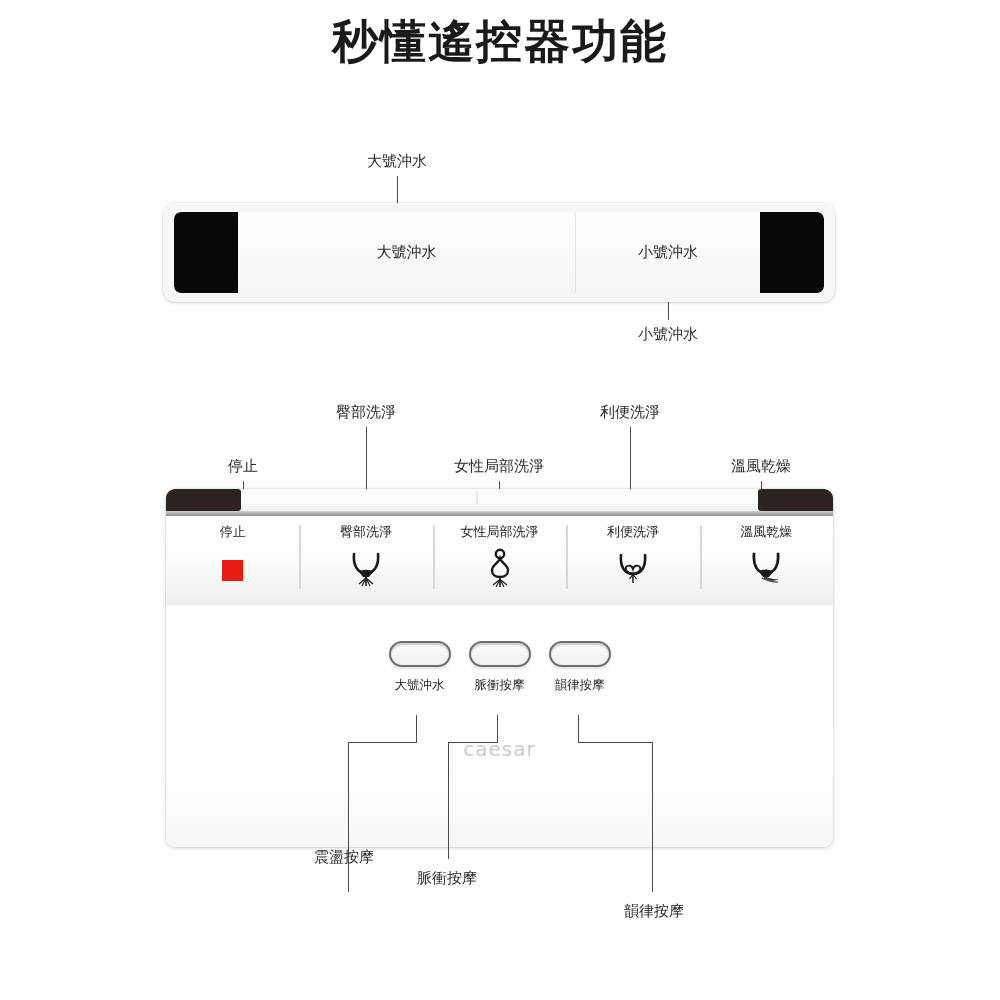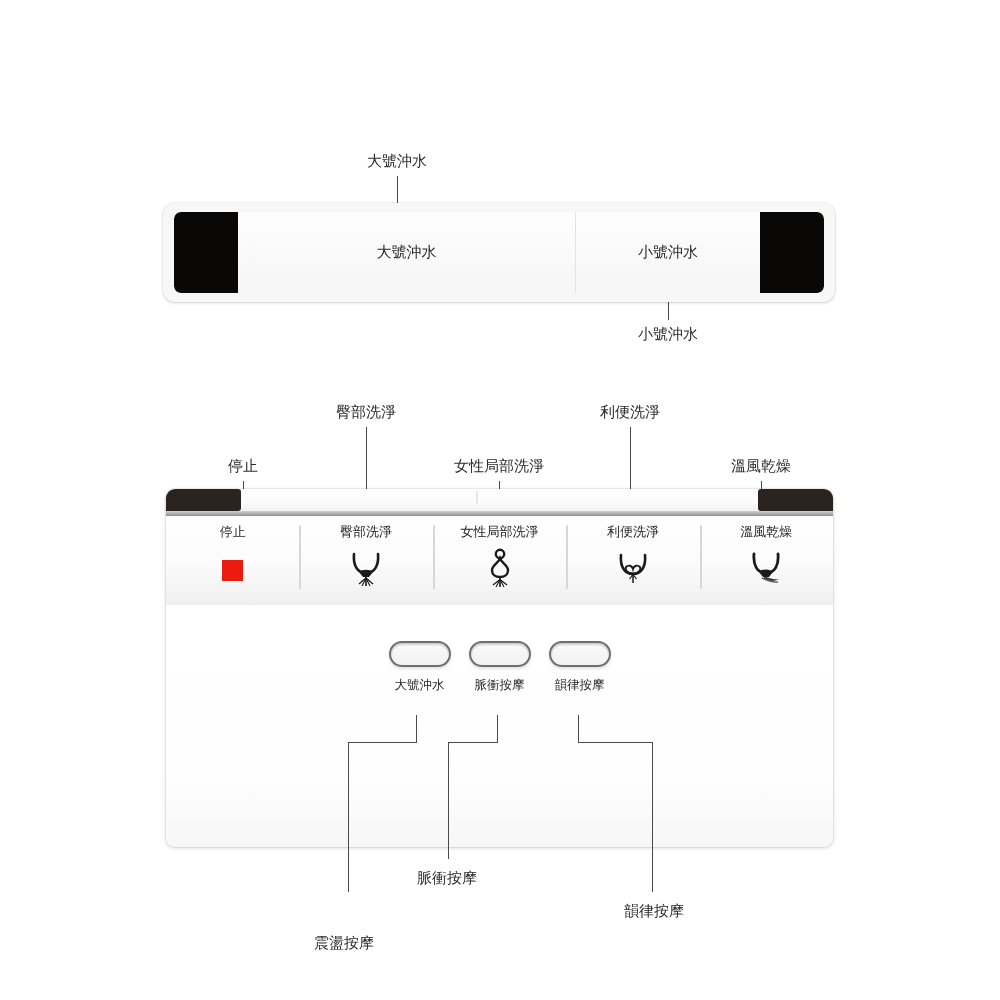--- a/index.html
+++ b/index.html
@@ -161,20 +161,21 @@
     letter-spacing:1px;
     color:#c9c9c9;
     font-family:"DejaVu Sans","Liberation Sans",sans-serif;
   }
 </style>
 </head>
 <body>
 
 <div id="stage">
 
+  <div class="page-title">秒懂遙控器功能</div>
 
   <div class="callout center" style="left:397px;top:152px;">大號沖水</div>
   <div class="leader" style="left:397px;top:176px;height:51px;"></div>
 
   <div class="callout center" style="left:668px;top:325px;">小號沖水</div>
   <div class="leader" style="left:668px;top:272px;height:48px;"></div>
 
   <div class="remote1">
     <div class="remote1-inner">
       <div class="cap-black left"></div>
@@ -286,28 +287,29 @@
         <div class="mbtn"></div>
         <div class="mbtn"></div>
       </div>
 
       <div class="mlabels">
         <div class="mlabel">大號沖水</div>
         <div class="mlabel">脈衝按摩</div>
         <div class="mlabel">韻律按摩</div>
       </div>
 
+      <div class="brand">caesar</div>
 
     </div>
   </div>
 
   <div class="leader" style="left:416px;top:715px;height:27px;"></div>
   <div class="leader-h" style="left:348px;top:742px;width:69px;"></div>
   <div class="leader" style="left:348px;top:742px;height:150px;"></div>
-  <div class="callout center" style="left:344px;top:934px;">震盪按摩</div>
+  <div class="callout center" style="left:344px;top:848px;">震盪按摩</div>
 
   <div class="leader" style="left:497px;top:715px;height:27px;"></div>
   <div class="leader-h" style="left:448px;top:742px;width:50px;"></div>
   <div class="leader" style="left:448px;top:742px;height:117px;"></div>
   <div class="callout center" style="left:447px;top:869px;">脈衝按摩</div>
 
   <div class="leader" style="left:578px;top:715px;height:27px;"></div>
   <div class="leader-h" style="left:578px;top:742px;width:74px;"></div>
   <div class="leader" style="left:652px;top:742px;height:150px;"></div>
   <div class="callout center" style="left:654px;top:902px;">韻律按摩</div>

